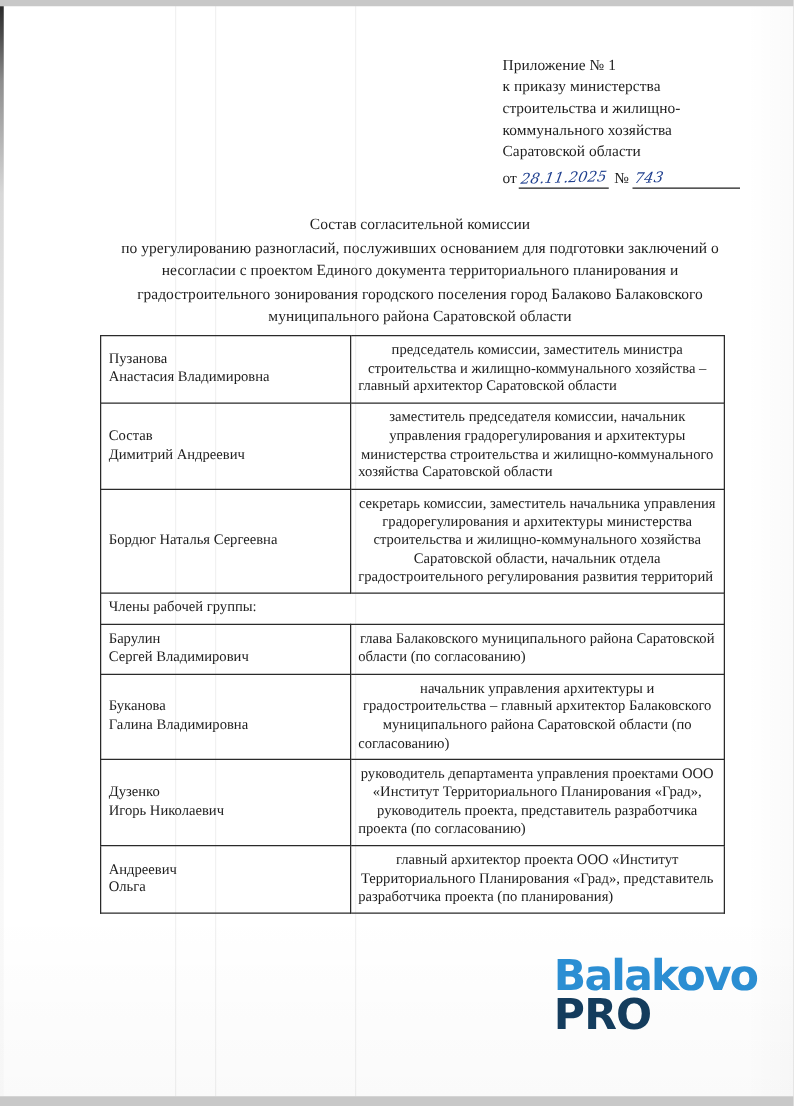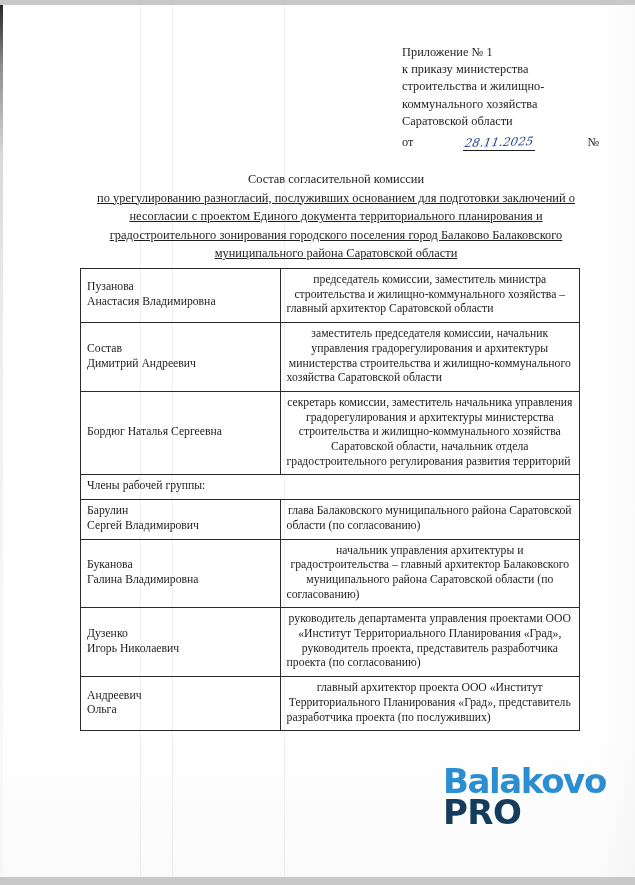--- a/index.html
+++ b/index.html
@@ -95,21 +95,20 @@
 
   .order-line {
     position: absolute;
     left: 402px;
     top: 134px;
     width: 195px;
     font-size: 12.3px;
     line-height: 16px;
     display: flex;
     align-items: baseline;
-    gap: 48px;
   }
   .order-lbl { flex: 0 0 auto; }
   .hand {
     font-family: "DejaVu Serif", serif;
     font-style: italic;
     font-size: 11.6px;
     color: #20408f;
     letter-spacing: 0.2px;
     transform: skewX(-11deg) rotate(-1.6deg);
     display: inline-block;
@@ -129,21 +128,21 @@
     position: absolute;
     left: 86px;
     top: 170px;
     width: 500px;
     font-size: 12.4px;
     line-height: 18.6px;
     text-align: center;
     letter-spacing: 0.02px;
   }
   .title-block .t1 { display: block; }
-  .title-block .t2 { display: block; text-decoration: underline; }
+  .title-block .t2 { display: block; }
 
   
   table.committee {
     position: absolute;
     left: 80px;
     top: 268px;
     width: 500px;
     border-collapse: collapse;
     font-size: 11.7px;
     line-height: 14.7px;
@@ -293,21 +292,21 @@
             <td class="role-cell flow">
               <span class="rl">руководитель департамента управления проектами ООО «Институт Территориального Планирования «Град», руководитель проекта, представитель разработчика проекта (по согласованию)</span>
             </td>
           </tr>
           <tr>
             <td class="name-cell">
               <span class="nm">Андреевич</span>
               <span class="nm">Ольга</span>
             </td>
             <td class="role-cell flow">
-              <span class="rl">главный архитектор проекта ООО «Институт Территориального Планирования «Град», представитель разработчика проекта (по послуживших)</span>
+              <span class="rl">главный архитектор проекта ООО «Институт Территориального Планирования «Град», представитель разработчика проекта (по планирования)</span>
             </td>
           </tr>
         </tbody>
     </table>
 
     <div class="watermark">
       <span class="wm-top">Balakovo</span>
       <span class="wm-bottom">PRO</span>
     </div>
 

